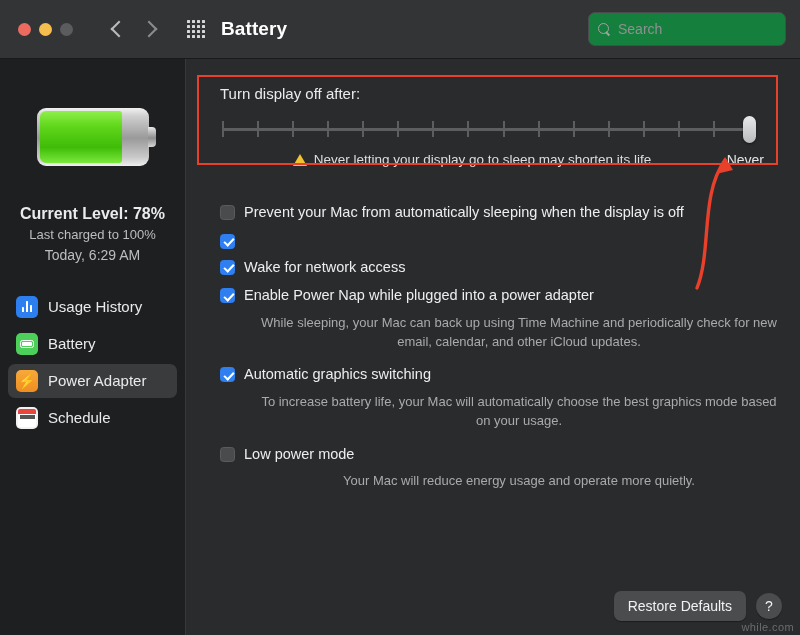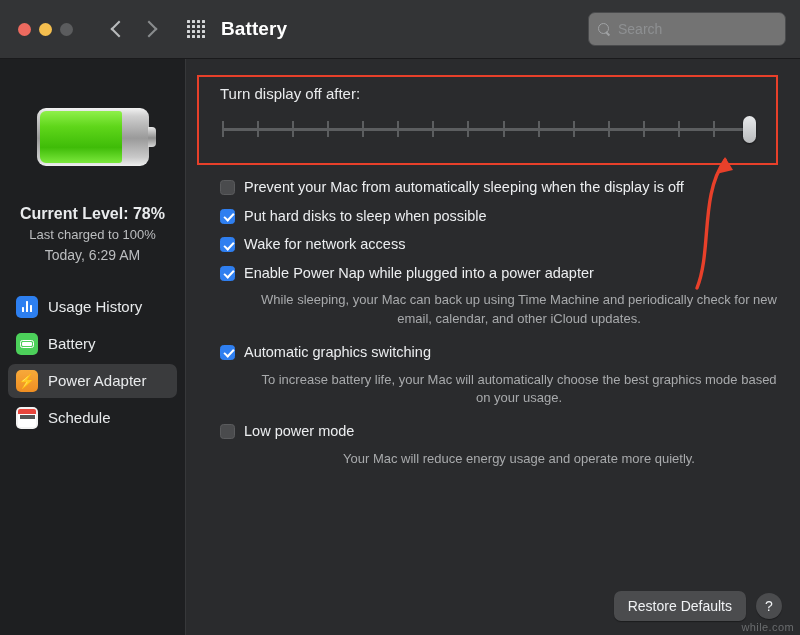--- a/index.html
+++ b/index.html
@@ -51,21 +51,21 @@
     margin-left: 16px;
     color: #ffffff;
     font-size: 19px;
     font-weight: bold;
     letter-spacing: .1px;
   }
 
   .search-box {
     position: absolute; right: 14px; top: 12px;
     width: 198px; height: 34px;
-    background: #737373;
+    background: #15803d;
     border: 1px solid #4a4b4d;
     border-radius: 7px;
     display: flex; align-items: center;
     padding: 0 9px;
     gap: 7px;
   }
   .search-ico { width: 13px; height: 13px; position: relative; flex: 0 0 13px; }
   .search-ico::before {
     content: ""; position: absolute; left: 0; top: 0;
     width: 9px; height: 9px; border: 1.6px solid #a0a2a4; border-radius: 50%;
@@ -348,32 +348,38 @@
               <i></i>
               <i></i>
               <i></i>
               <i></i>
               <i></i>
               <i></i>
             </div>
           <div class="thumb"></div>
         </div>
 
+        <div class="warn-row">
+          <div class="warn-inner">
+            <span class="warn-tri"></span>
+            <span class="warn-text">Never letting your display go to sleep may shorten its life</span>
+          </div>
+          <span class="never-label">Never</span>
+        </div>
       </div>
 
       <div class="opts">
 
         <div class="opt">
           <span class="cb off"></span>
           <span class="opt-label">Prevent your Mac from automatically sleeping when the display is off</span>
         </div>
 
         <div class="opt">
           <span class="cb on"></span>
-          <span class="opt-label">Put hard disks to sleep when possible</span>
         </div>
 
         <div class="opt">
           <span class="cb on"></span>
           <span class="opt-label">Wake for network access</span>
         </div>
 
         <div class="opt" style="margin-bottom:2px">
           <span class="cb on"></span>
           <span class="opt-label">Enable Power Nap while plugged into a power adapter</span>

